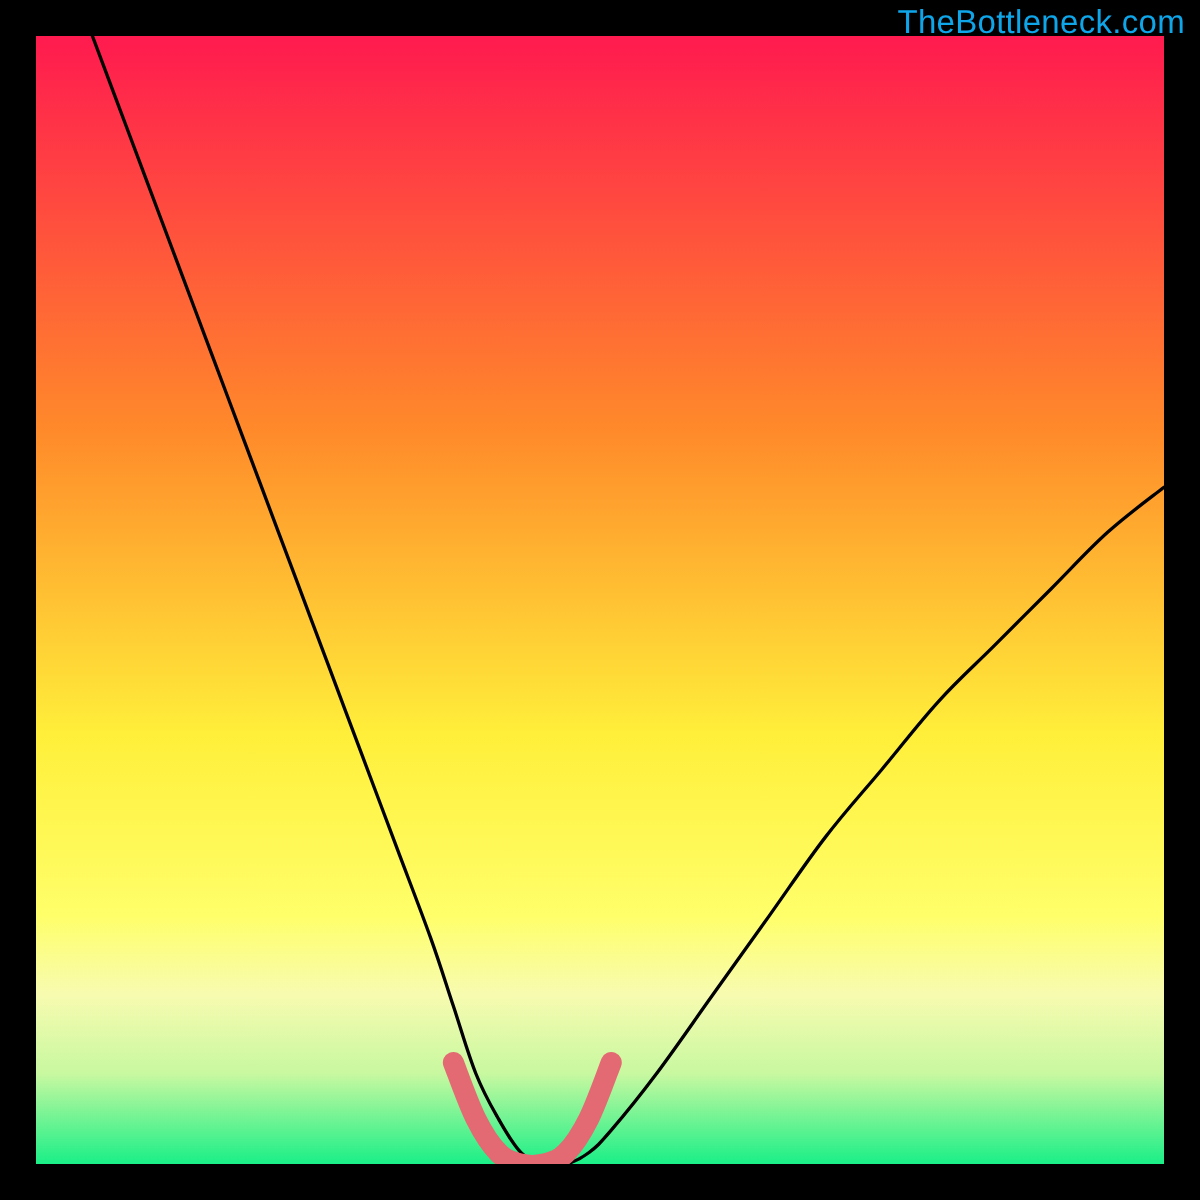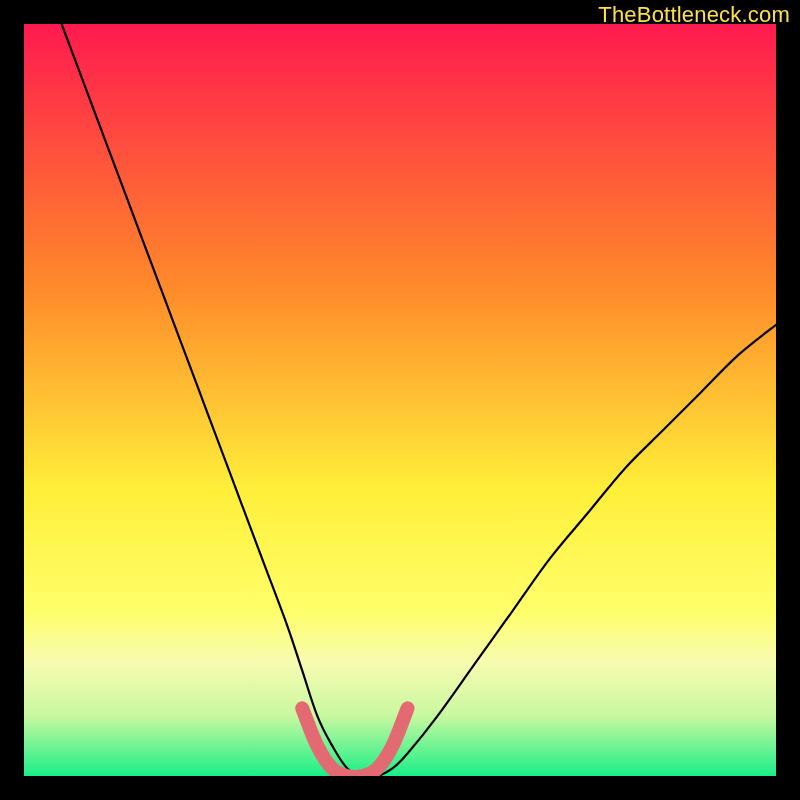--- a/index.html
+++ b/index.html
@@ -24,21 +24,21 @@
     top: 24px;
     width: 752px;
     height: 752px;
   }
   .watermark {
     position: absolute;
     top: 2px;
     right: 10px;
     font-family: Arial, Helvetica, sans-serif;
     font-size: 22px;
-    color: #fde047;
+    color: #0ea5e9;
     font-weight: 500;
     letter-spacing: 0.2px;
   }
 </style>
 </head>
 <body>
 
 <div class="frame">
 
   <div class="watermark">TheBottleneck.com</div>

